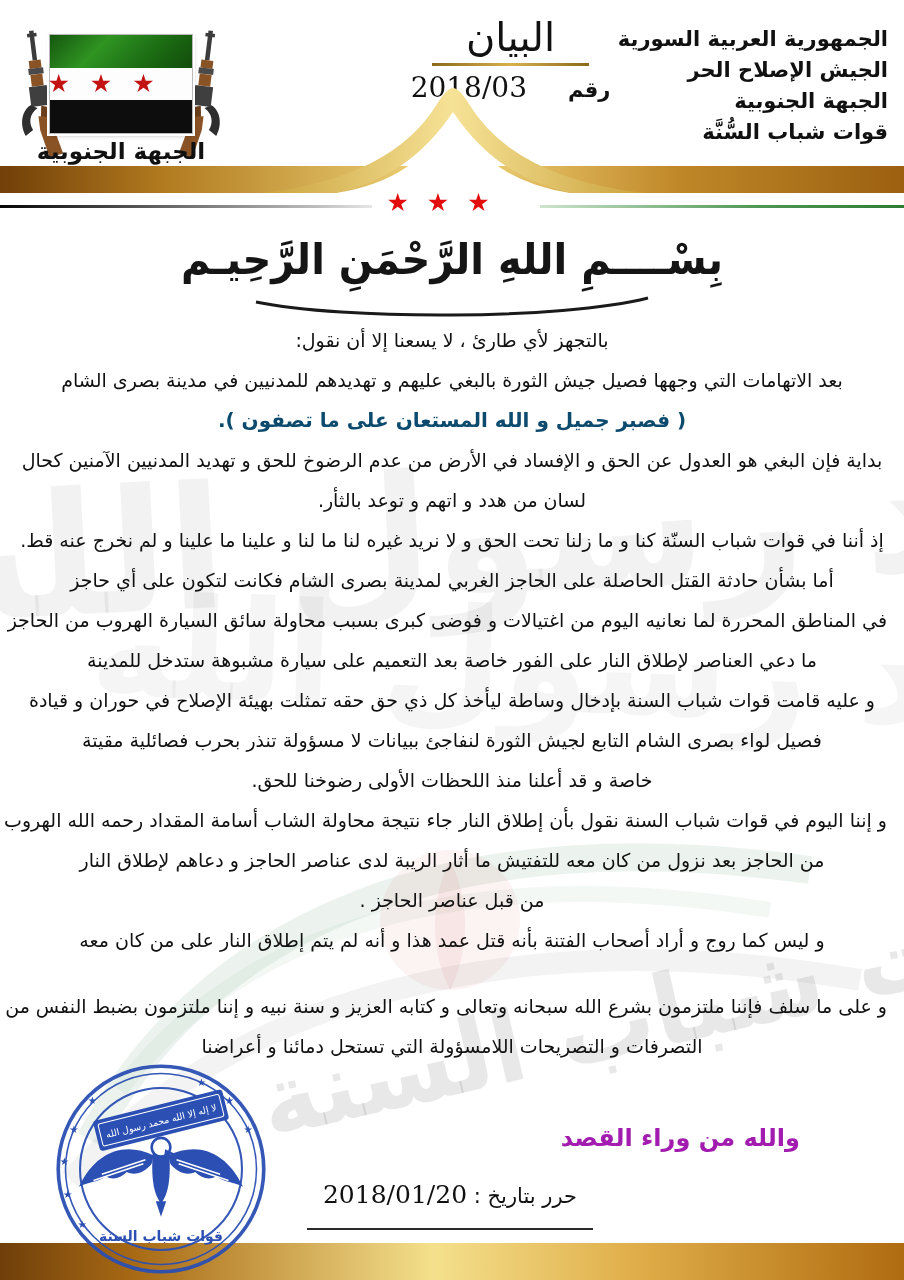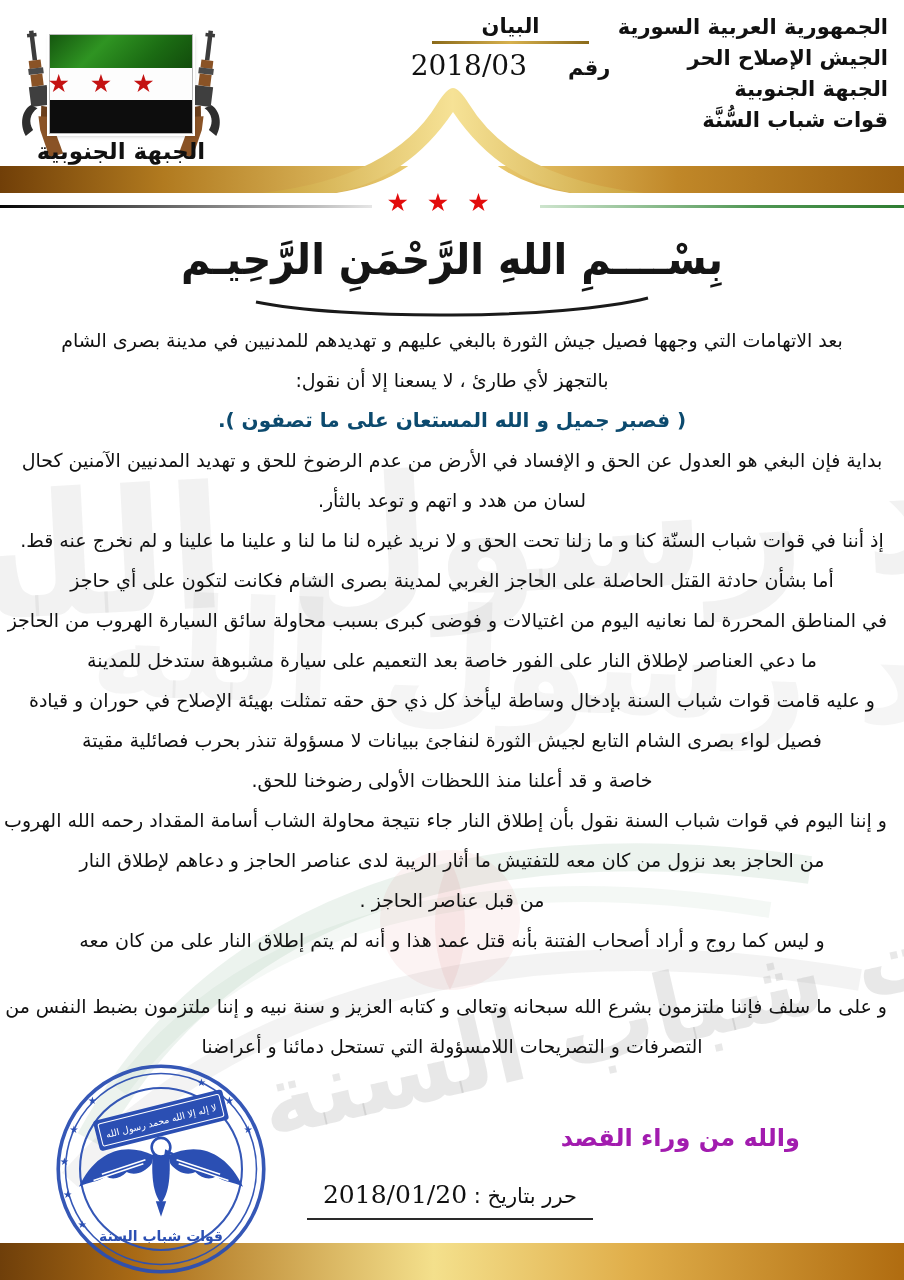--- a/index.html
+++ b/index.html
@@ -3,23 +3,23 @@
 <meta charset="utf-8">
 <style>
   html,body{margin:0;padding:0;background:#888;}
   .page{
     position:relative;width:904px;height:1280px;margin:0 auto;
     background:#ffffff;overflow:hidden;direction:rtl;
     font-family:"DejaVu Sans",sans-serif;color:#111;
   }
   .abs{position:absolute;}
   
-  .org-block{top:12px;right:16px;font-size:21px;font-weight:bold;line-height:31px;}
+  .org-block{top:24px;right:16px;font-size:21px;font-weight:bold;line-height:31px;}
   .title-block{top:14px;left:418px;width:185px;text-align:center;}
-  .statement-title{font-size:21px;font-weight:bold;letter-spacing:1px;}
+  .statement-title{font-size:40px;font-weight:normal;letter-spacing:1px;}
   .title-underline{height:3px;margin:3px 14px 5px 14px;background:linear-gradient(90deg,#8a6a1a,#d7b14e,#8a6a1a);}
   .no-row{display:flex;justify-content:center;align-items:baseline;gap:9px;font-size:21px;}
   .no-label{font-weight:bold;margin-left:32px;}
   .no-value{font-family:"DejaVu Serif","Liberation Serif",serif;font-size:28px;direction:ltr;}
   
   .flag-block{top:22px;left:22px;width:198px;height:150px;}
   .flag{position:absolute;left:27px;top:12px;width:142px;height:98px;border:1px solid #b9b9b9;box-shadow:0 0 0 2px #fff,1px 2px 4px rgba(0,0,0,.25);}
   .stripe{width:100%;height:33.33%;}
   .stripe.green{background:linear-gradient(135deg,#15570f,#2f9422 35%,#1b6b13 70%,#124c0c);}
   .stripe.white{background:#fdfdfd;display:flex;align-items:center;justify-content:center;color:#c41313;font-size:25px;letter-spacing:20px;text-indent:20px;line-height:1;}
@@ -37,21 +37,21 @@
   .basmala{top:236px;left:0;width:904px;text-align:center;font-size:40px;font-weight:bold;color:#151515;transform:scaleY(1.05);}
   .basmala-tail{top:296px;left:252px;}
   
   .body-text{top:320px;left:17px;width:870px;text-align:center;z-index:2;}
   .bline{height:40px;line-height:40px;font-size:19px;white-space:nowrap;}
   .bline.quote{color:#0c4a6e;font-weight:bold;font-size:20px;}
   .bline.gap{margin-top:26px;}
   
   .closing{top:1124px;right:104px;font-size:24px;font-weight:bold;color:#a21caf;z-index:2;}
   .date-row{top:1180px;left:270px;width:360px;text-align:center;z-index:2;}
-  .date-inner{display:inline-block;border-bottom:2px solid #2a2a2a;padding:0 16px 9px 16px;font-size:21px;}
+  .date-inner{display:inline-block;border-bottom:2px solid #2a2a2a;padding:0 16px 19px 16px;font-size:21px;}
   .date-value{font-family:"DejaVu Serif","Liberation Serif",serif;font-size:25px;direction:ltr;unicode-bidi:embed;}
   .gold-bottom{top:1243px;left:0;width:904px;height:37px;background:linear-gradient(90deg,#6f3f0a,#a96a15 15%,#f4e08c 48%,#e0ae4a 70%,#b06c10);}
   .stamp{top:1060px;left:52px;width:218px;height:218px;z-index:3;}
   
   .wm{pointer-events:none;z-index:0;}
   .wm-shahada-1{top:400px;left:-70px;font-size:170px;font-weight:bold;color:rgba(60,60,60,0.065);white-space:nowrap;transform:rotate(-3deg);}
   .wm-shahada-2{top:600px;left:90px;font-size:140px;font-weight:bold;color:rgba(60,60,60,0.05);white-space:nowrap;transform:rotate(2deg);}
   .wm-brand{top:950px;left:250px;font-size:98px;font-weight:bold;color:rgba(30,30,30,0.10);white-space:nowrap;transform:rotate(-13deg);}
 </style>
 </head>
@@ -140,22 +140,22 @@
   <div class="abs sep-left"></div>
   <div class="abs sep-stars">★★★</div>
   <div class="abs sep-right"></div>
 
   <div class="abs basmala">بِسْــــمِ اللهِ الرَّحْمَنِ الرَّحِيـم</div>
   <svg class="abs basmala-tail" width="400" height="26" viewBox="0 0 400 26">
     <path d="M4,6 C90,24 310,24 396,2" stroke="#1a1a1a" stroke-width="3" fill="none"></path>
   </svg>
 
   <div class="abs body-text">
+    <div class="bline">بالتجهز لأي طارئ ، لا يسعنا إلا أن نقول:</div>
     <div class="bline">بعد الاتهامات التي وجهها فصيل جيش الثورة بالبغي عليهم و تهديدهم للمدنيين في مدينة بصرى الشام</div>
-    <div class="bline">بالتجهز لأي طارئ ، لا يسعنا إلا أن نقول:</div>
     <div class="bline quote">( فصبر جميل و الله المستعان على ما تصفون ).</div>
     <div class="bline">بداية فإن البغي هو العدول عن الحق و الإفساد في الأرض من عدم الرضوخ للحق و تهديد المدنيين الآمنين كحال</div>
     <div class="bline">لسان من هدد و اتهم و توعد بالثأر.</div>
     <div class="bline">إذ أننا في قوات شباب السنّة كنا و ما زلنا تحت الحق و لا نريد غيره لنا ما لنا و علينا ما علينا و لم نخرج عنه قط.</div>
     <div class="bline">أما بشأن حادثة القتل الحاصلة على الحاجز الغربي لمدينة بصرى الشام فكانت لتكون على أي حاجز</div>
     <div class="bline">في المناطق المحررة لما نعانيه اليوم من اغتيالات و فوضى كبرى بسبب محاولة سائق السيارة الهروب من الحاجز</div>
     <div class="bline">ما دعي العناصر لإطلاق النار على الفور خاصة بعد التعميم على سيارة مشبوهة ستدخل للمدينة</div>
     <div class="bline">و عليه قامت قوات شباب السنة بإدخال وساطة ليأخذ كل ذي حق حقه تمثلت بهيئة الإصلاح في حوران و قيادة</div>
     <div class="bline">فصيل لواء بصرى الشام التابع لجيش الثورة لنفاجئ ببيانات لا مسؤولة تنذر بحرب فصائلية مقيتة</div>
     <div class="bline">خاصة و قد أعلنا منذ اللحظات الأولى رضوخنا للحق.</div>

